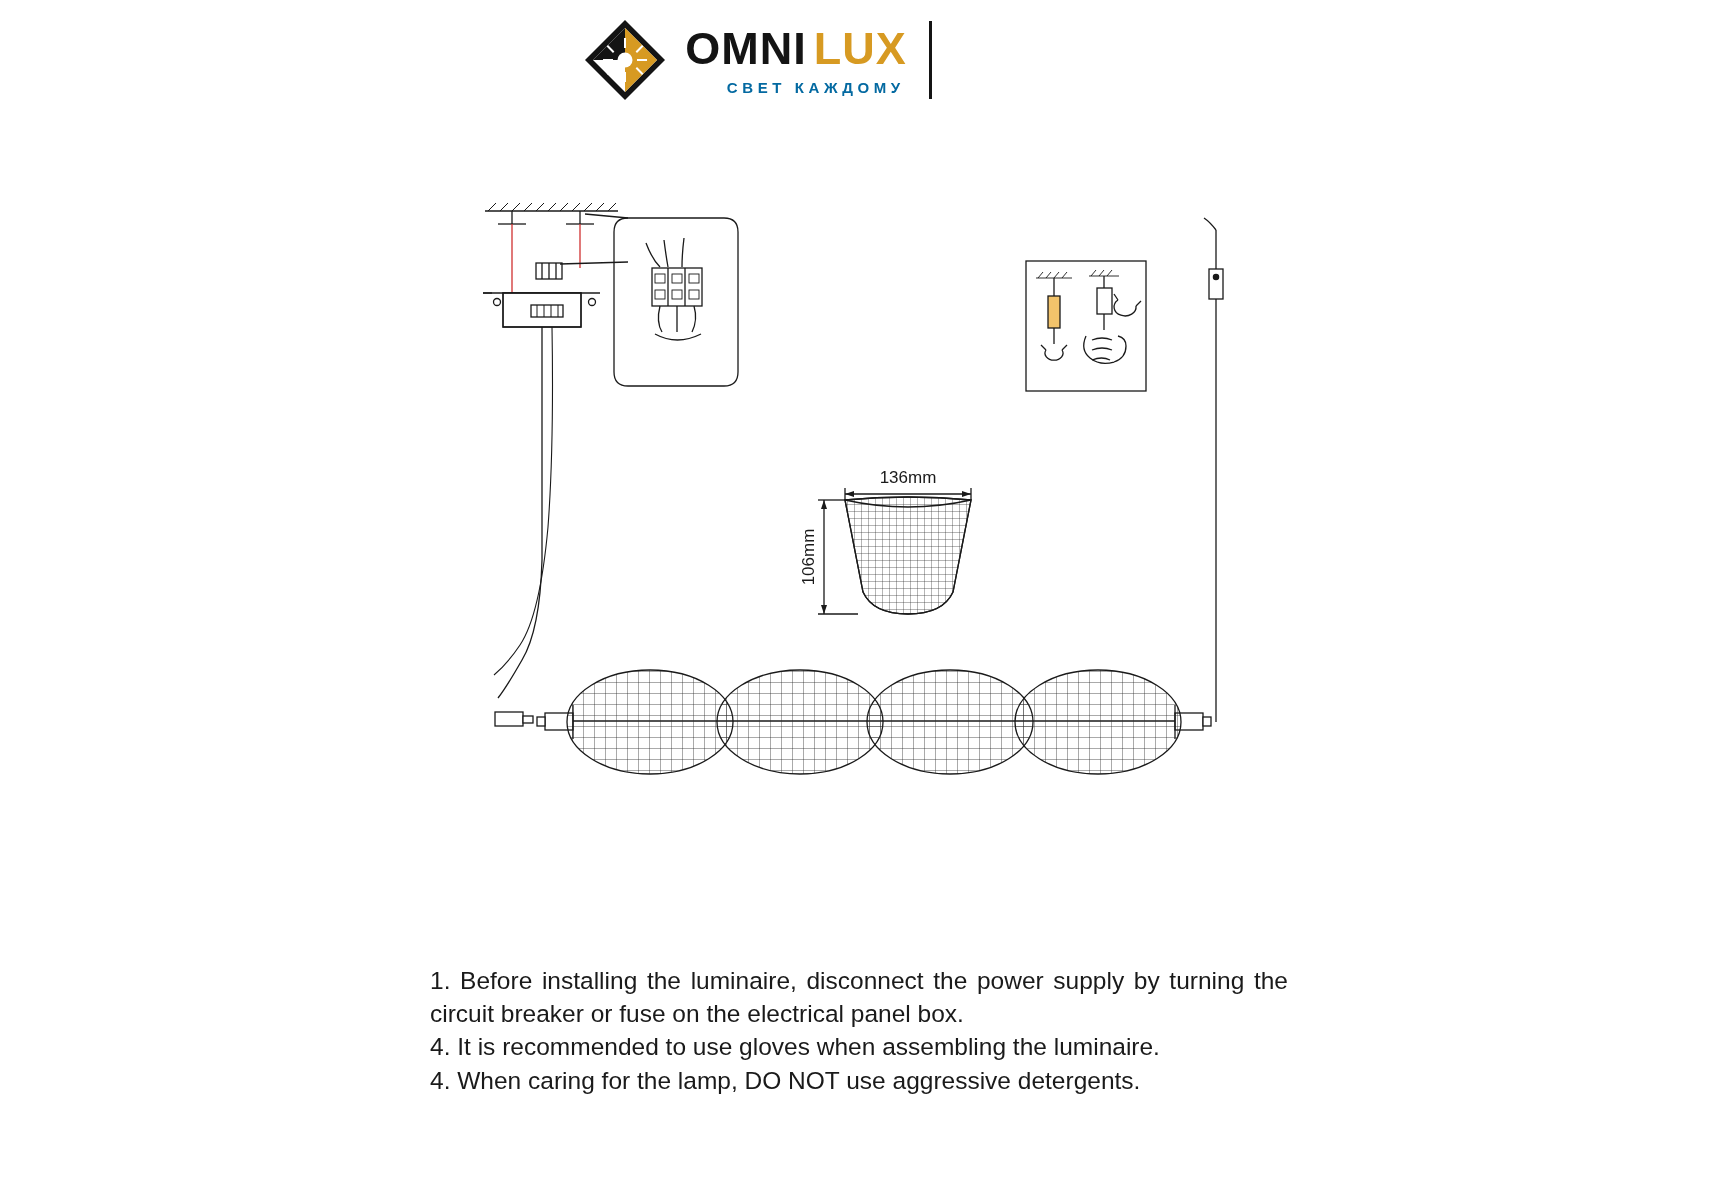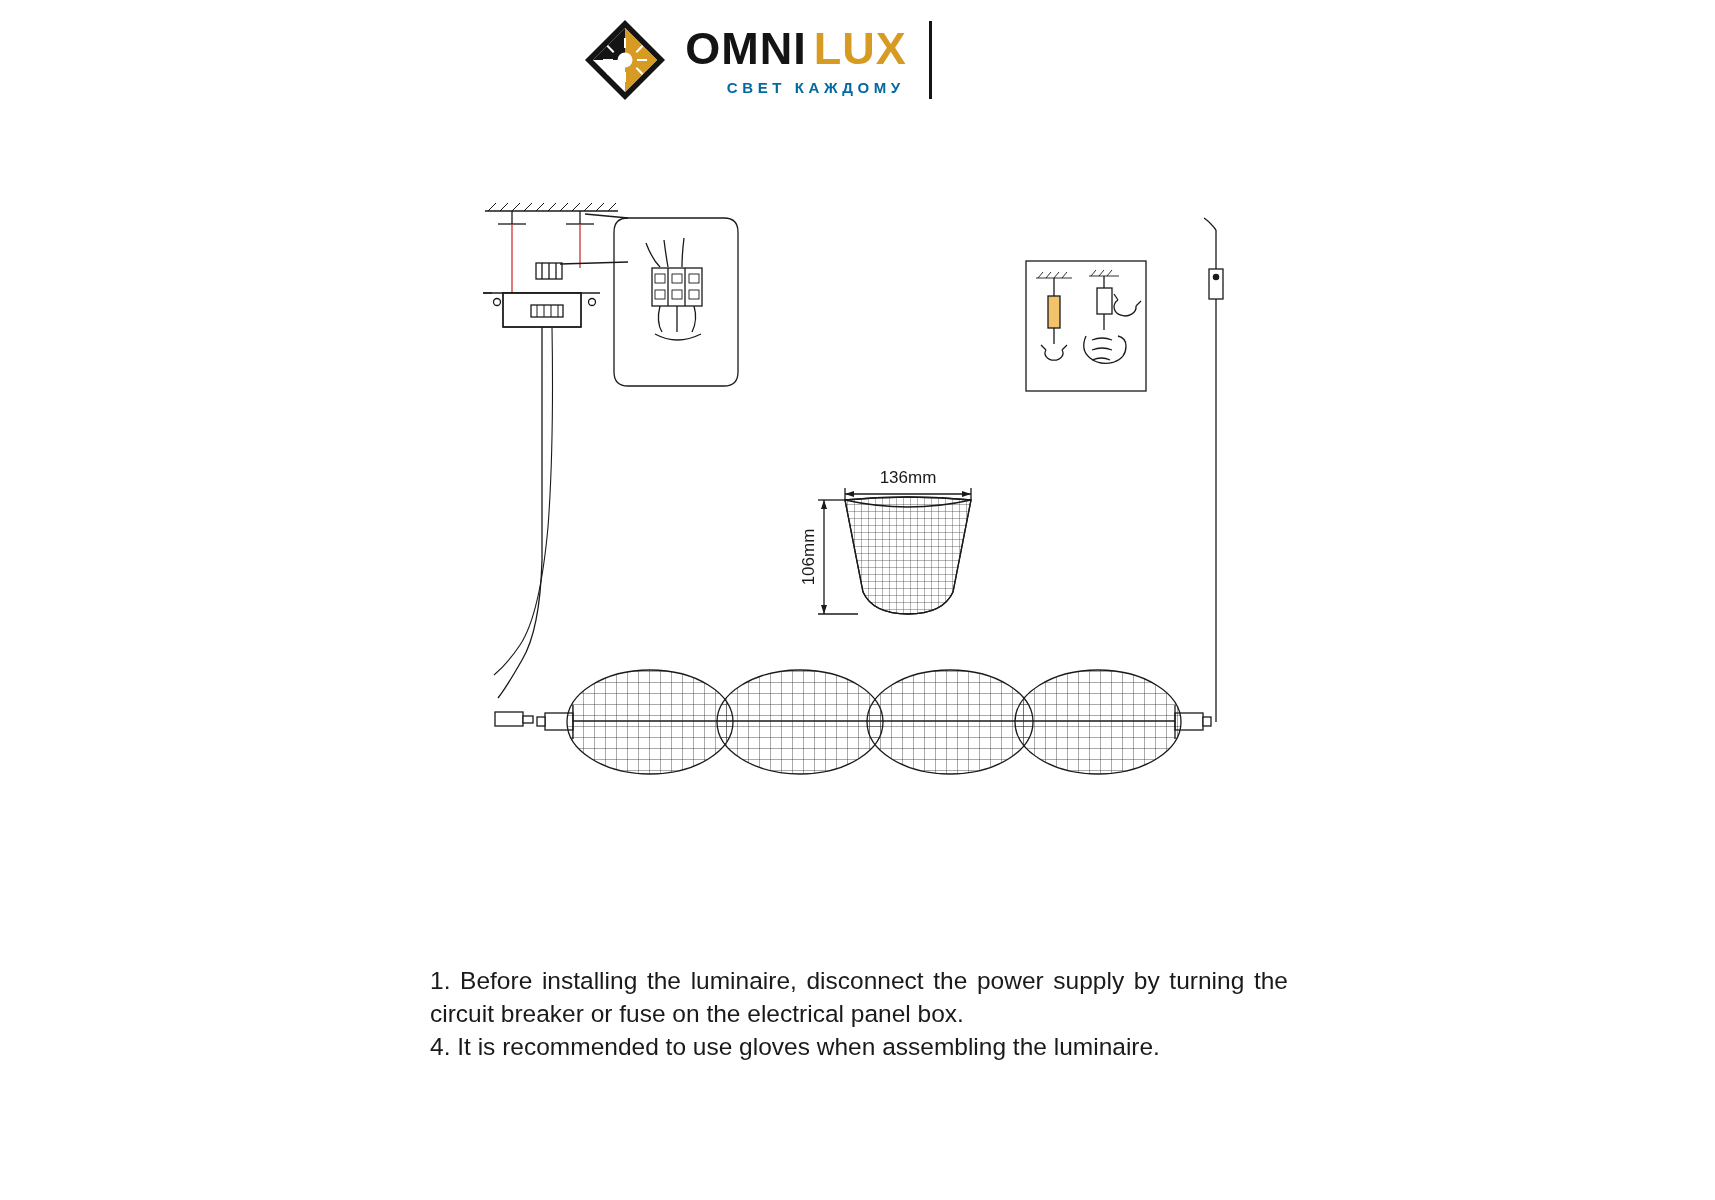--- a/index.html
+++ b/index.html
@@ -366,13 +366,14 @@
     </g>
   </g>
 
   <text x="908" y="483" text-anchor="middle" font-family="Liberation Sans, sans-serif" font-size="17" fill="#1a1a1a">136mm</text>
   <text x="0" y="0" transform="translate(814,557) rotate(-90)" text-anchor="middle" font-family="Liberation Sans, sans-serif" font-size="17" fill="#1a1a1a">106mm</text>
 </svg>
 
 <div class="instructions">
   <p>1. Before installing the luminaire, disconnect the power supply by turning the circuit breaker or fuse on the electrical panel box.</p>
   <p>4. It is recommended to use gloves when assembling the luminaire.</p>
+  <p class="last">4. When caring for the lamp, DO NOT use aggressive detergents.</p>
 </div>
 
 </body></html>

